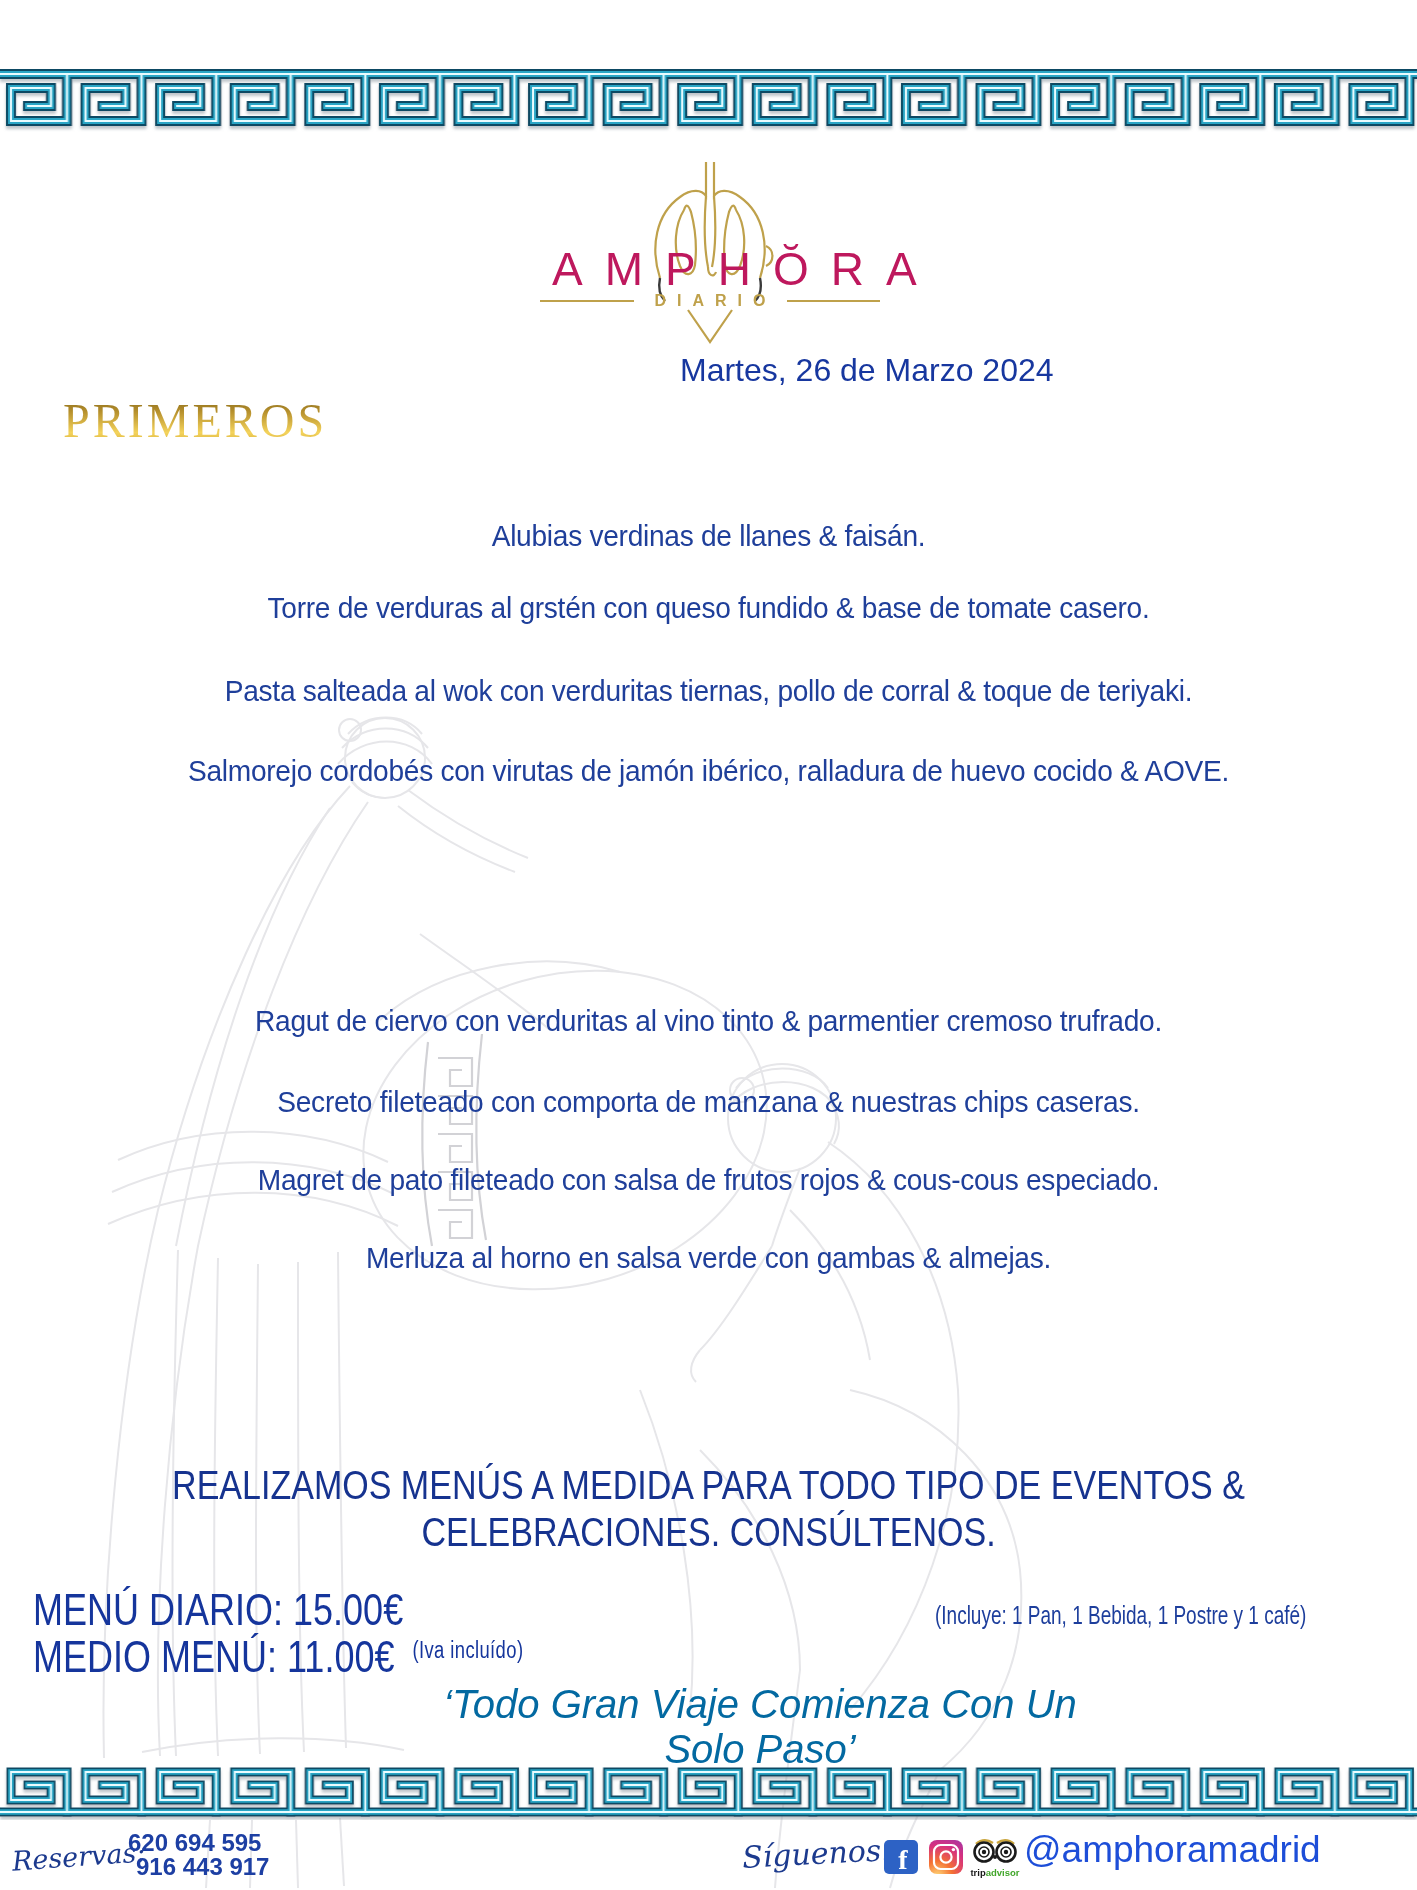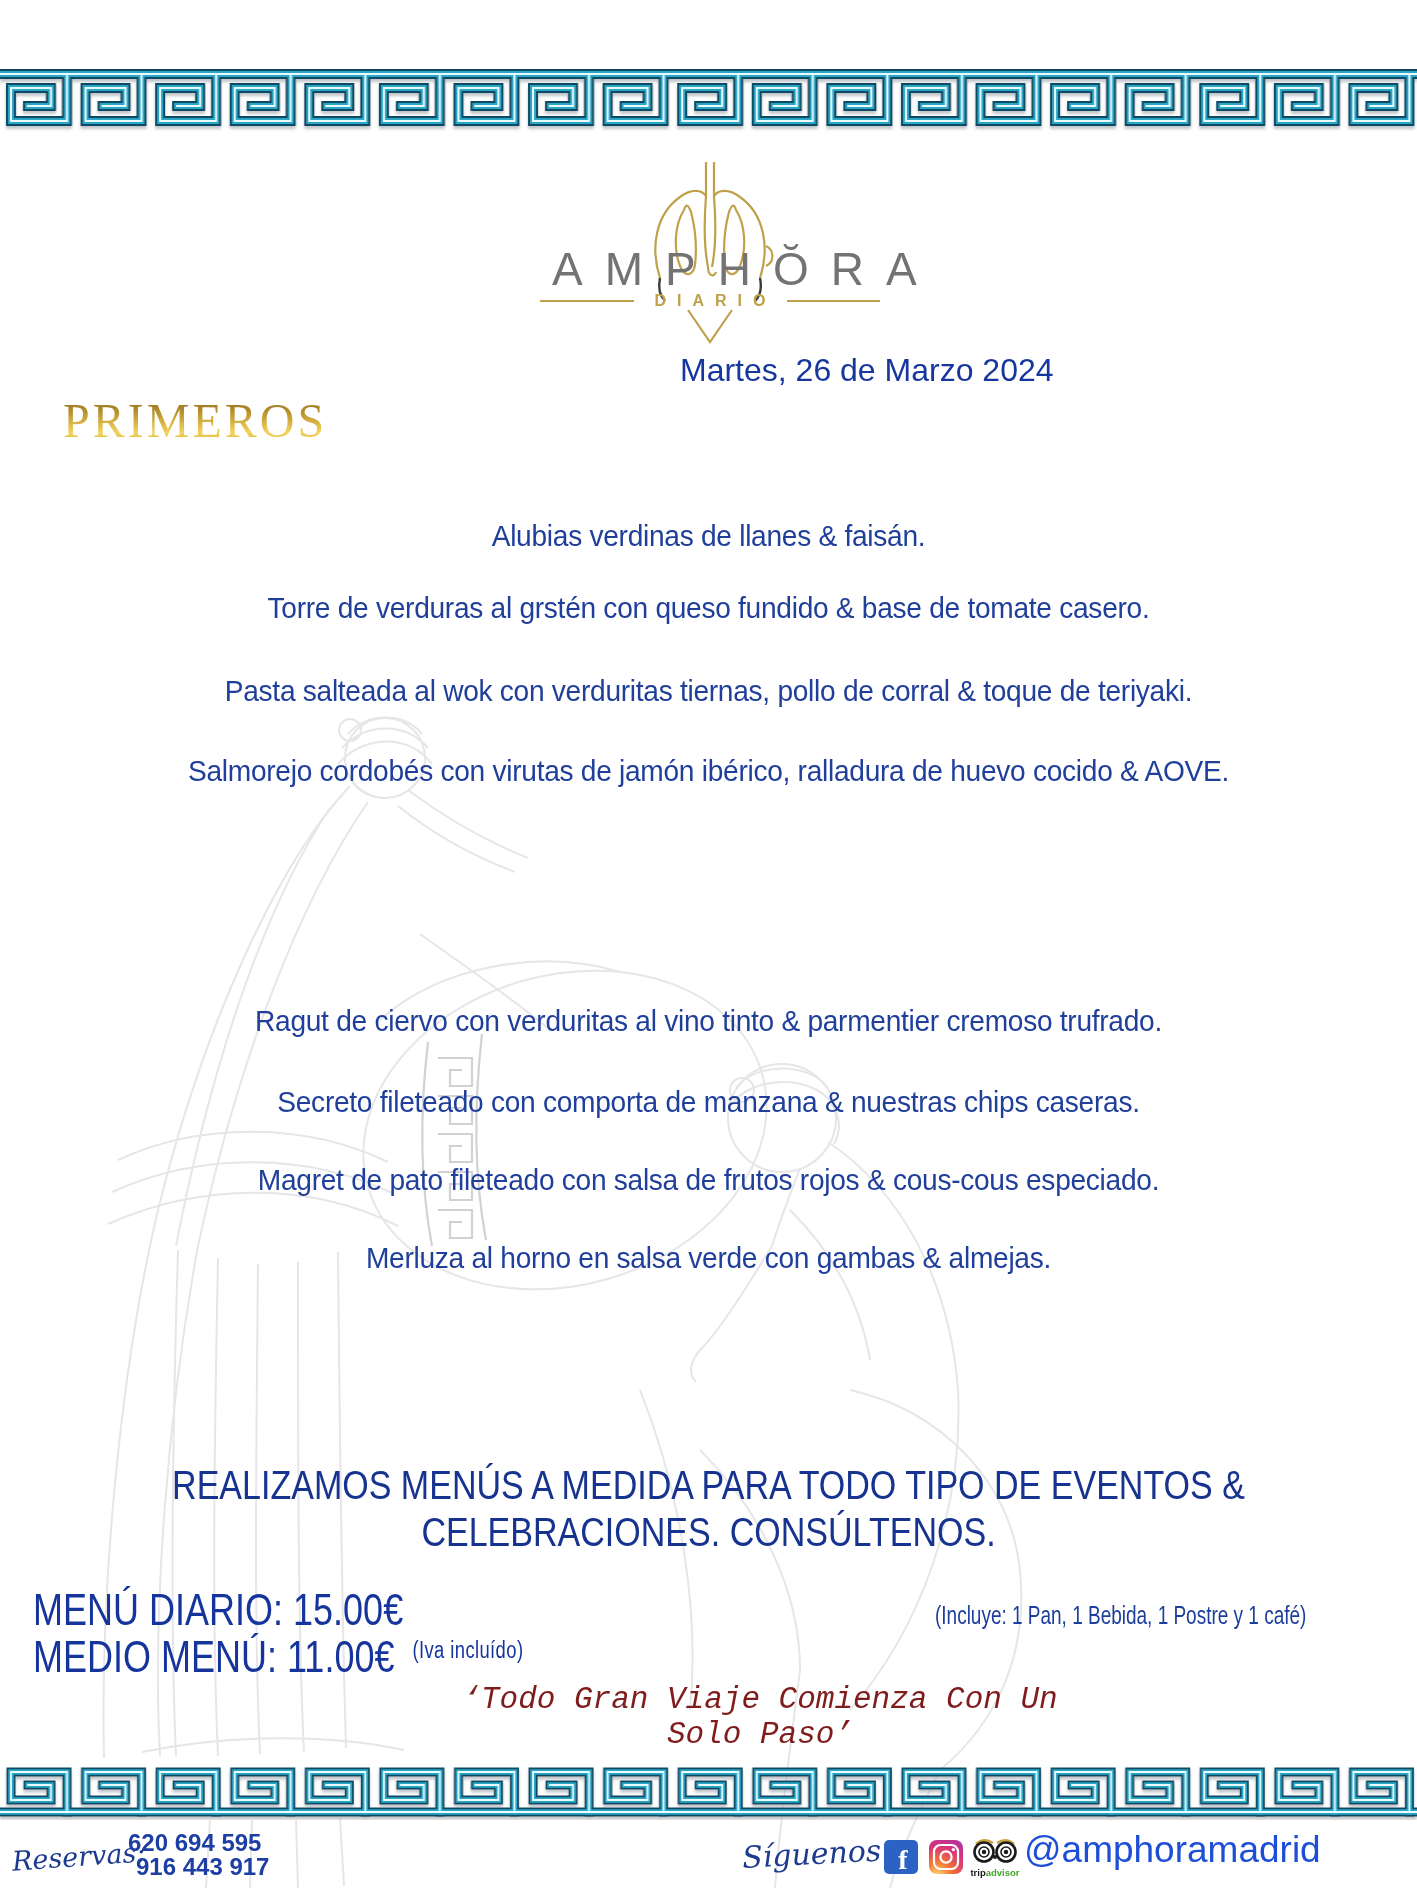--- a/index.html
+++ b/index.html
@@ -10,21 +10,21 @@
   
   .border-svg{position:absolute;left:0;width:1417px;z-index:3;}
 
   
   .watermark{position:absolute;left:0;top:690px;z-index:0;}
 
   
   .logo{position:absolute;left:530px;top:152px;width:360px;height:195px;z-index:2;}
   .logo-title{position:absolute;top:90px;left:0;width:100%;text-align:center;
       font-size:46px;letter-spacing:22px;padding-left:22px;box-sizing:border-box;
-      color:#737373;font-weight:400;}
+      color:#be185d;font-weight:400;}
   .logo-sub{position:absolute;top:140px;left:10px;width:340px;display:flex;align-items:center;gap:10px;}
   .logo-sub .rule{flex:1;height:2px;background:#bfa14b;}
   .logo-sub .word{font-size:16px;letter-spacing:11px;padding-left:11px;color:#bfa14b;font-weight:700;}
 
   .date{position:absolute;left:680px;top:352px;font-size:32px;color:#17379f;z-index:2;}
 
   .sec-title{position:absolute;left:63px;font-family:"Liberation Serif",serif;
       font-size:48px;letter-spacing:3px;font-weight:400;color:#c2962a;z-index:2;}
   @supports ((-webkit-background-clip:text) or (background-clip:text)){
     .sec-title{background:linear-gradient(180deg,#7c5f15 2%,#b8922e 35%,#f4d35c 72%,#caa02f 100%);
@@ -37,22 +37,22 @@
   .notice{position:absolute;left:0;top:1462px;width:100%;text-align:center;
       font-size:41px;line-height:47px;color:#16338f;transform:scaleX(.83);z-index:2;}
 
   .price-line{position:absolute;left:33px;font-size:45px;color:#15359c;
       transform:scaleX(.8);transform-origin:left top;white-space:nowrap;z-index:2;}
   .vat{display:inline-block;font-size:23px;transform:translateY(-14px);margin-left:10px;letter-spacing:.5px;}
   .includes{position:absolute;left:935px;top:1600px;font-size:26px;color:#1d3e9c;
       transform:scaleX(.73);transform-origin:left top;white-space:nowrap;z-index:2;}
 
   .quote{position:absolute;left:425px;top:1682px;width:670px;text-align:center;
-      font-family:Liberation Mono, monospace;font-style:italic;
-      font-size:31px;color:#7f1d1d;z-index:2;}
+      font-family:Liberation Sans, sans-serif;font-style:italic;
+      font-size:40px;color:#0369a1;z-index:2;}
 
   .reservas{position:absolute;left:12px;top:1841px;font-family:"DejaVu Serif",serif;
       font-style:italic;font-size:27px;color:#1c3a8e;transform:rotate(-4deg);z-index:4;}
   .phones{position:absolute;left:128px;top:1831px;font-size:24px;line-height:24px;
       color:#1d3fa3;font-weight:700;z-index:4;}
   .phones div:nth-child(2){margin-left:8px;}
   .siguenos{position:absolute;left:742px;top:1836px;font-family:"DejaVu Serif",serif;
       font-style:italic;font-size:30px;color:#1c3a8e;transform:rotate(-3deg);z-index:4;}
   .icon{position:absolute;z-index:4;}
   .handle{position:absolute;left:1024px;top:1829px;font-size:37px;color:#1d4ed8;z-index:4;}

